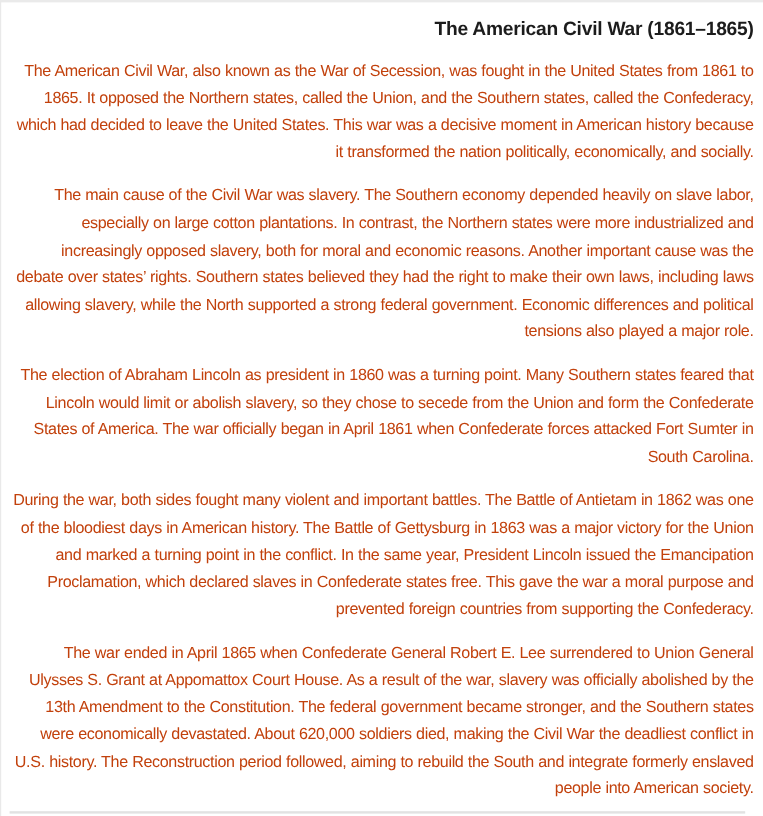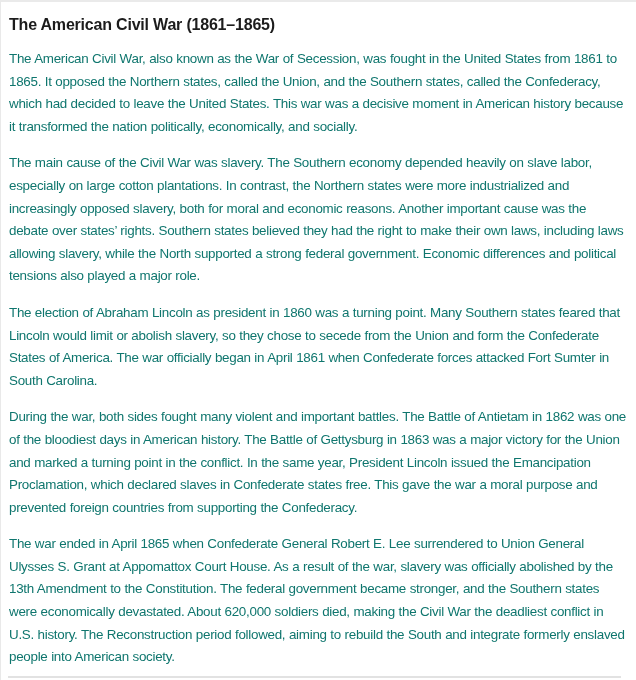--- a/index.html
+++ b/index.html
@@ -1,15 +1,15 @@
 <!DOCTYPE html>
 <html><head>
 <meta charset="utf-8">
 <style>
-  * { margin: 0; padding: 0; box-sizing: border-box; }
+  * { margin: 0; padding: 0; box-sizing: border-box; text-align: right; }
   html, body {
     width: 636px;
     height: 680px;
     background: #ffffff;
     font-family: "Liberation Sans", "DejaVu Sans", sans-serif;
     overflow: hidden;
   }
   .page {
     position: relative;
     width: 636px;
@@ -25,21 +25,21 @@
     font-weight: 700;
     letter-spacing: -0.2px;
     line-height: 21px;
     color: #1c1c1c;
     margin: 0 0 13px 0;
   }
   .para {
     font-size: 13.4px;
     letter-spacing: -0.28px;
     line-height: 22.6px;
-    color: #0f766e;
+    color: #c2410c;
     margin: 0 0 14px 0;
     word-spacing: 0.2px;
   }
   .divider {
     position: absolute;
     top: 674px;
     left: 7px;
     width: 613px;
     height: 2px;
     background: #e2e2e2;

